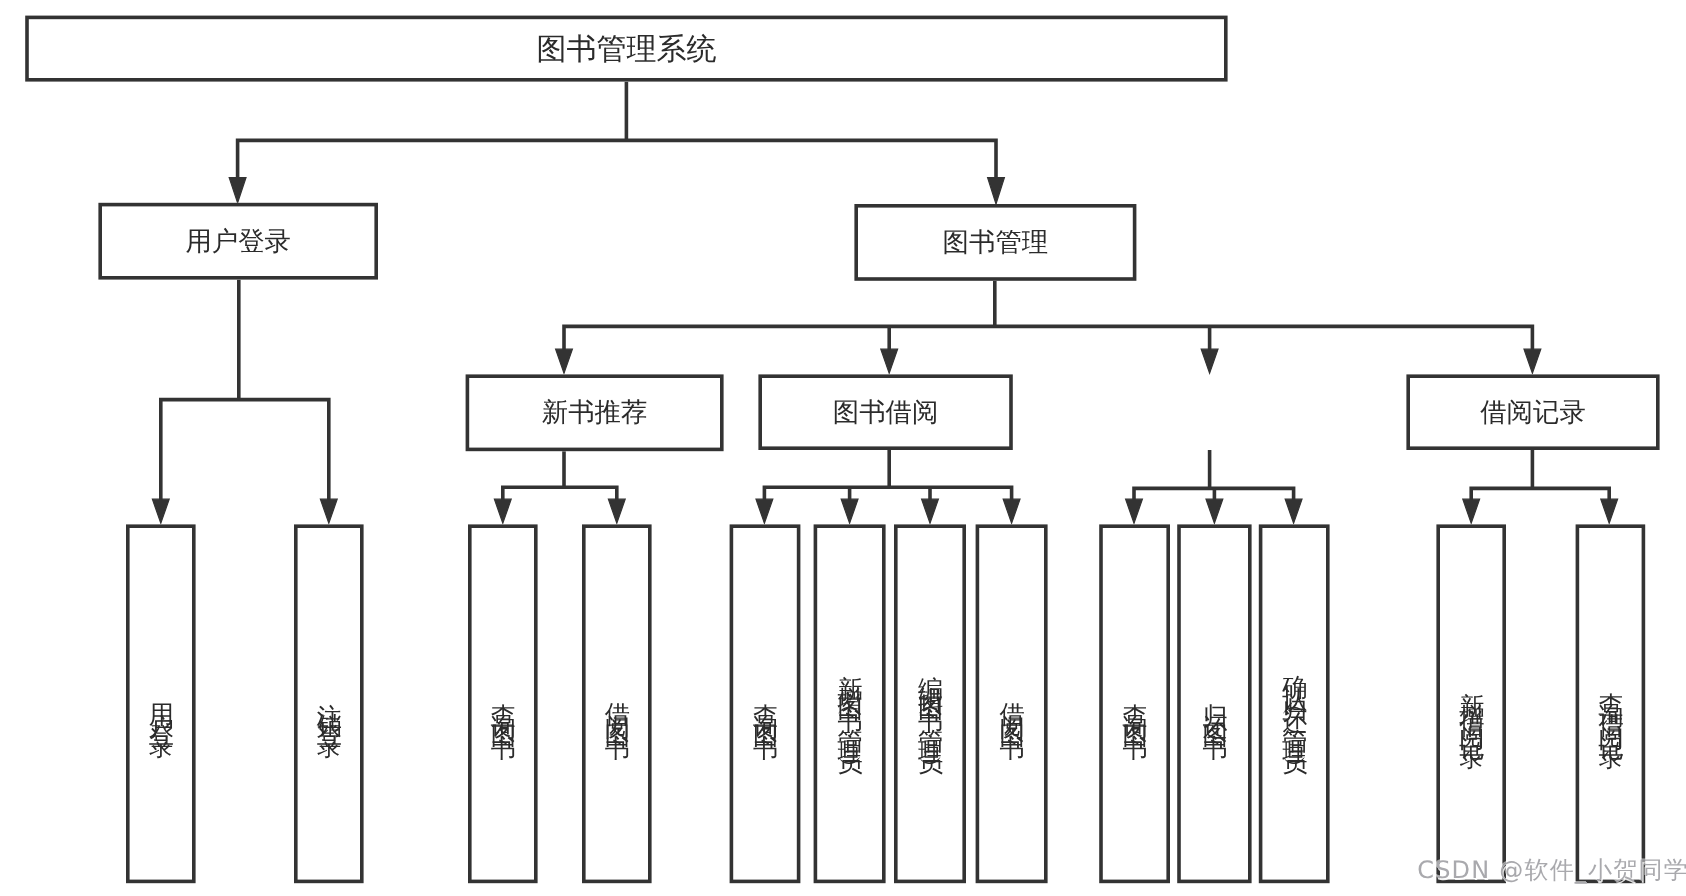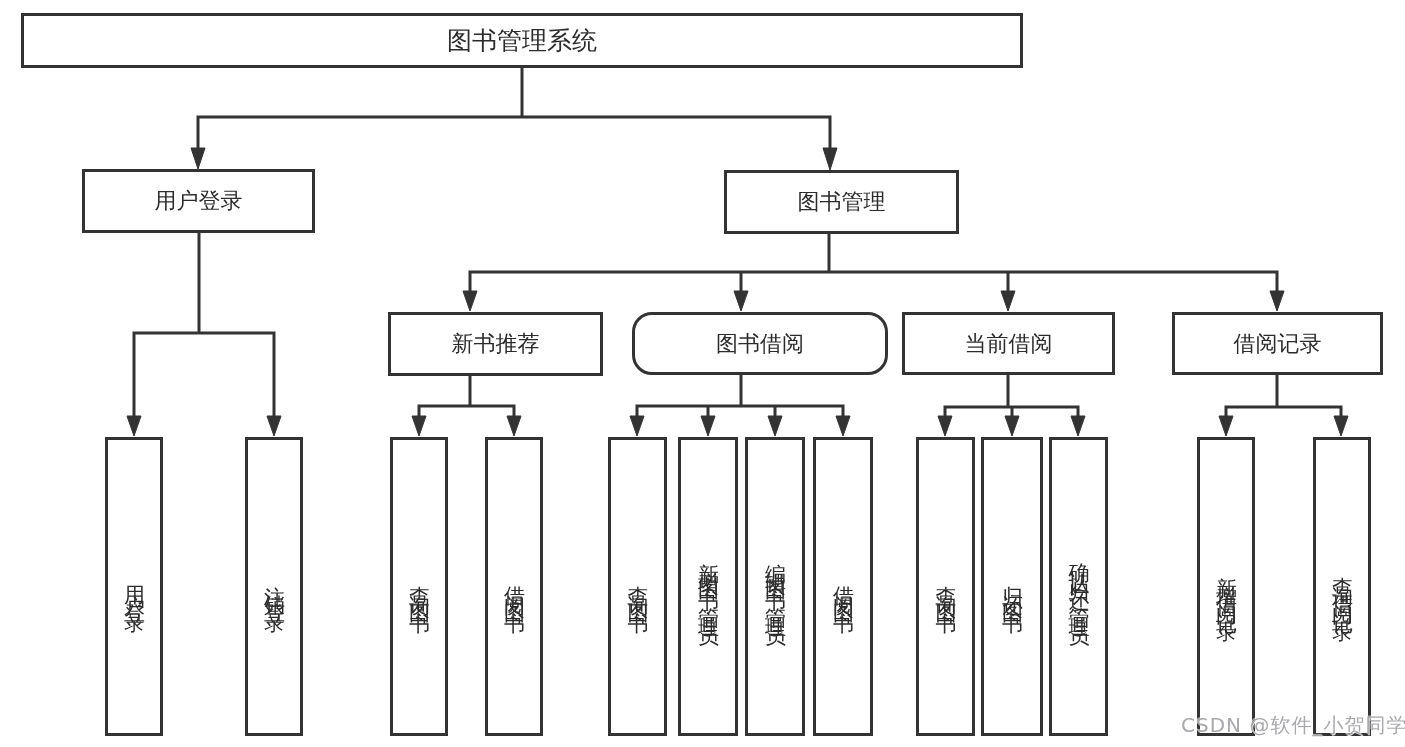--- a/index.html
+++ b/index.html
@@ -10,23 +10,23 @@
   .wires{position:absolute;left:0;top:0;width:1405px;height:747px;}
   .wires path{stroke:#333333;stroke-width:3;fill:none;}
   .wires polygon{fill:#333333;stroke:#333333;stroke-width:1;}
   .box{
     position:absolute;box-sizing:border-box;border:3px solid #333333;background:#ffffff;
     display:flex;align-items:center;justify-content:center;text-align:center;
   }
   .root{left:21px;top:13px;width:1002px;height:55px;font-size:25px;}
   .hbox{font-size:22px;}
   .l2a{left:82px;top:169px;width:233px;height:64px;}
-  .l2b{left:712px;top:170px;width:235px;height:64px;margin-left:12px;}
+  .l2b{left:712px;top:170px;width:235px;height:64px;}
   .l3a{left:362px;top:312px;width:215px;height:64px;margin-left:26px;}
-  .l3b{left:632px;top:312px;width:256px;height:63px;border-radius:20px;}
+  .l3b{left:632px;top:312px;width:212px;height:63px;}
   .l3c{left:902px;top:312px;width:213px;height:63px;}
   .l3d{left:1172px;top:312px;width:211px;height:63px;}
   .leaf{
     top:437px;height:299px;font-size:21px;
     writing-mode:vertical-rl;letter-spacing:9px;line-height:1;
   }
   .lf1{left:105px;width:58px;}  .lf2{left:245px;width:58px;}
   .lf3{left:390px;width:58px;}  .lf4{left:485px;width:58px;}
   .lf5{left:608px;width:59px;}  .lf6{left:678px;width:60px;}
   .lf7{left:745px;width:60px;}  .lf8{left:813px;width:60px;}
@@ -92,21 +92,20 @@
     <polygon points="1334,416 1348,416 1341,436"></polygon>
   </svg>
 
   <div class="box root">图书管理系统</div>
 
   <div class="box hbox l2a">用户登录</div>
   <div class="box hbox l2b">图书管理</div>
 
   <div class="box hbox l3a">新书推荐</div>
   <div class="box hbox l3b">图书借阅</div>
-  <div class="box hbox l3c">当前借阅</div>
   <div class="box hbox l3d">借阅记录</div>
 
   <div class="box leaf lf1">用户登录</div>
   <div class="box leaf lf2">注销登录</div>
 
   <div class="box leaf lf3">查询图书</div>
   <div class="box leaf lf4">借阅图书</div>
 
   <div class="box leaf lf5">查询图书</div>
   <div class="box leaf lf6">新增图书（管理员）</div>

